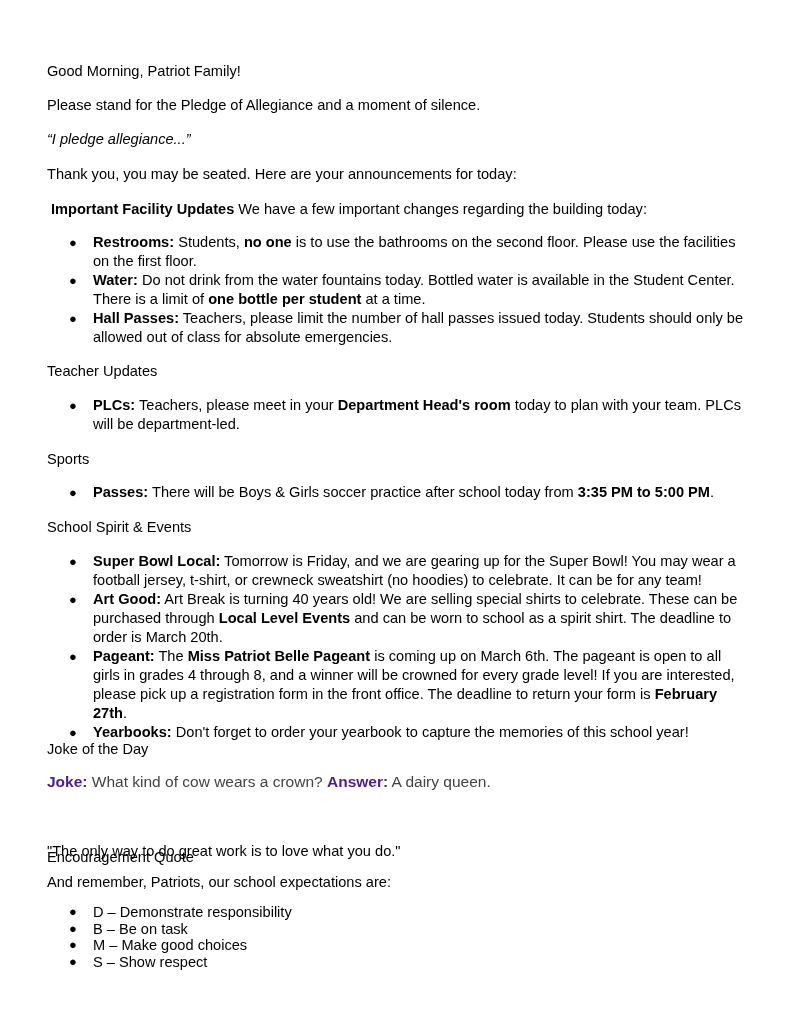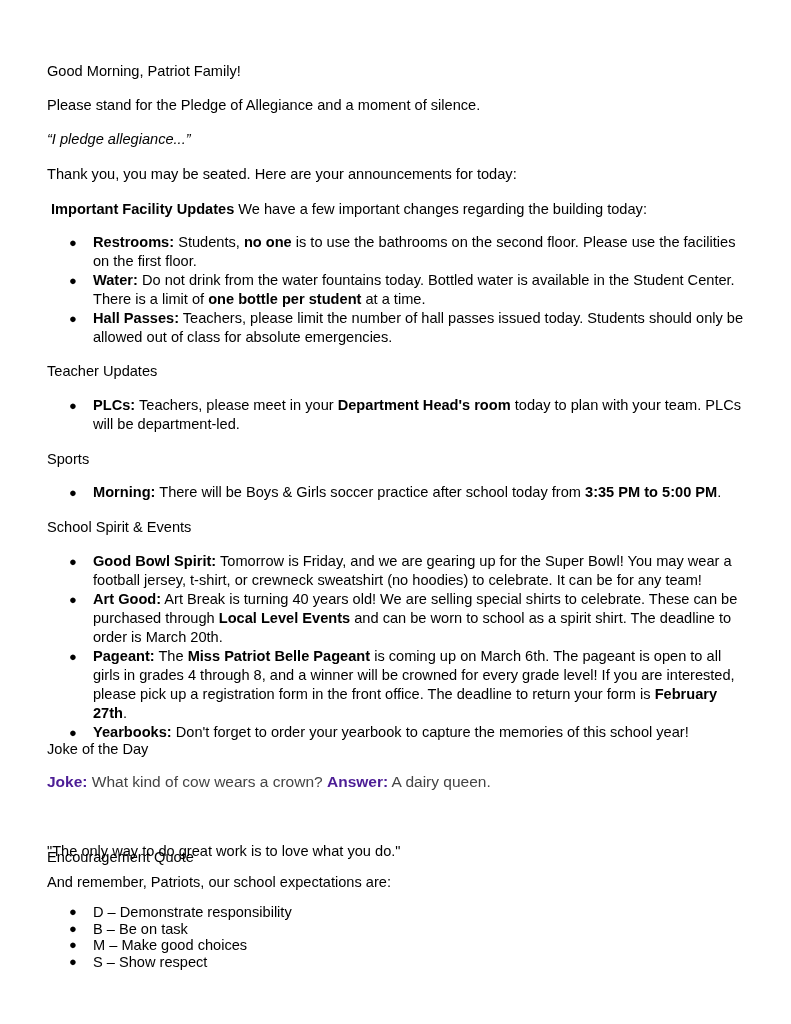--- a/index.html
+++ b/index.html
@@ -35,26 +35,26 @@
     <li><span class="bullet">●</span><b>Hall Passes:</b><span> Teachers, please limit the number of hall passes issued today. Students should only be allowed out of class for absolute emergencies.</span></li>
   </ul>
 
   <div class="p h" style="top:362px">Teacher Updates</div>
   <ul class="list" style="top:396px">
     <li><span class="bullet">●</span><b>PLCs:</b><span> Teachers, please meet in your </span><b>Department Head's room</b><span> today to plan with your team. PLCs will be department-led.</span></li>
   </ul>
 
   <div class="p h" style="top:450px">Sports</div>
   <ul class="list" style="top:483px">
-    <li><span class="bullet">●</span><b>Morning:</b><span> There will be Boys &amp; Girls soccer practice after school today from </span><b>3:35 PM to 5:00 PM</b><span>.</span></li>
+    <li><span class="bullet">●</span><b>Passes:</b><span> There will be Boys &amp; Girls soccer practice after school today from </span><b>3:35 PM to 5:00 PM</b><span>.</span></li>
   </ul>
 
   <div class="p h" style="top:518px">School Spirit &amp; Events</div>
   <ul class="list" style="top:552px">
-    <li><span class="bullet">●</span><b>Good Bowl Spirit:</b><span> Tomorrow is Friday, and we are gearing up for the Super Bowl! You may wear a football jersey, t-shirt, or crewneck sweatshirt (no hoodies) to celebrate. It can be for any team!</span></li>
+    <li><span class="bullet">●</span><b>Super Bowl Local:</b><span> Tomorrow is Friday, and we are gearing up for the Super Bowl! You may wear a football jersey, t-shirt, or crewneck sweatshirt (no hoodies) to celebrate. It can be for any team!</span></li>
     <li><span class="bullet">●</span><b>Art Good:</b><span> Art Break is turning 40 years old! We are selling special shirts to celebrate. These can be purchased through </span><b>Local Level Events</b><span> and can be worn to school as a spirit shirt. The deadline to order is March 20th.</span></li>
     <li><span class="bullet">●</span><b>Pageant:</b><span> The </span><b>Miss Patriot Belle Pageant</b><span> is coming up on March 6th. The pageant is open to all girls in grades 4 through 8, and a winner will be crowned for every grade level! If you are interested, please pick up a registration form in the front office. The deadline to return your form is </span><b>February 27th</b><span>.</span></li>
     <li><span class="bullet">●</span><b>Yearbooks:</b><span> Don't forget to order your yearbook to capture the memories of this school year!</span></li>
   </ul>
 
   <div class="p h" style="top:740px">Joke of the Day</div>
   <div class="p joke" style="top:773px"><b>Joke:</b><span> What kind of cow wears a crown? </span><b>Answer:</b><span> A dairy queen.</span></div>
 
   <div class="p h" style="top:848px">Encouragement Quote</div>
   <div class="p" style="top:842px">"The only way to do great work is to love what you do."</div>

